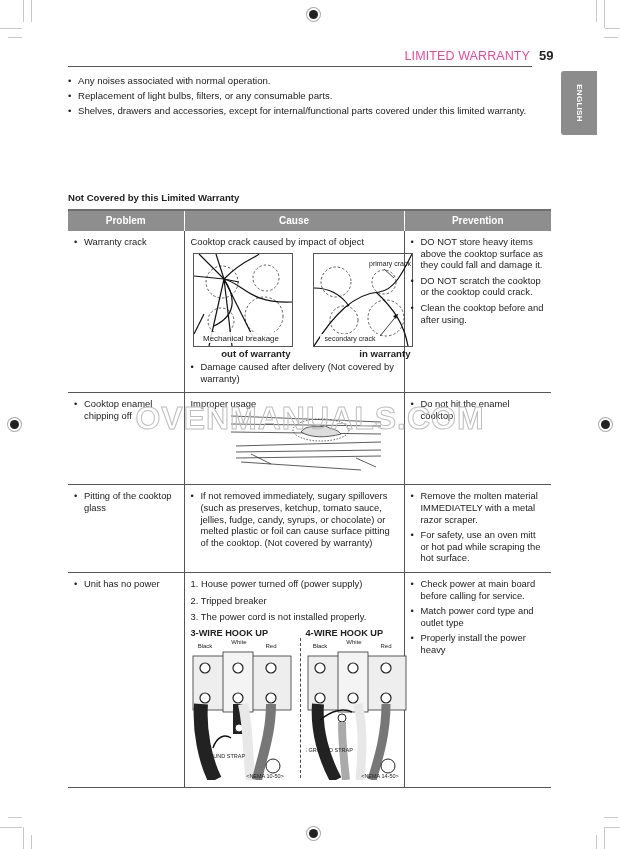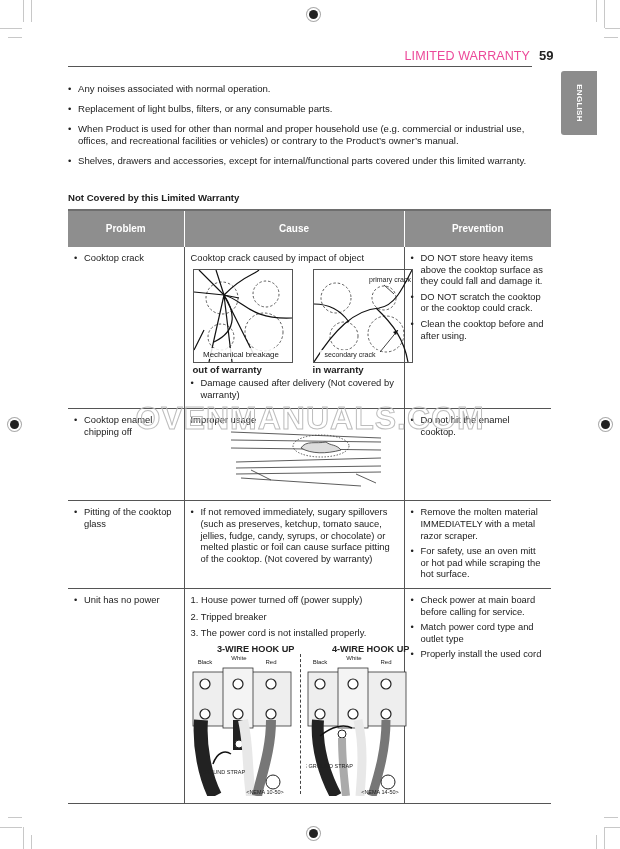--- a/index.html
+++ b/index.html
@@ -5,38 +5,38 @@
   html,body{margin:0;padding:0;background:#fff;}
   body{width:620px;height:849px;position:relative;overflow:hidden;font-family:"Liberation Sans",sans-serif;color:#222;}
   .crop{position:absolute;background:#c8c8c8;}
   .reg{position:absolute;width:9px;height:9px;border-radius:50%;background:#222;box-shadow:0 0 0 2px #fff,0 0 0 3px #aaa;}
   .hdr-title{position:absolute;right:90px;top:49px;font-size:12.5px;color:#ec4899;letter-spacing:0.1px;}
   .hdr-num{position:absolute;left:539px;top:48px;font-size:13px;font-weight:bold;color:#222;text-align:center;}
   .hdr-line{position:absolute;left:68px;top:66px;width:464px;height:1px;background:#555;}
   .lang-tab{position:absolute;left:561px;top:71px;width:36px;height:64px;background:#8c8c8c;border-radius:3px 0 0 3px;}
   .lang-tab span{position:absolute;left:50%;top:50%;transform:translate(-50%,-50%) rotate(90deg);color:#fff;font-size:8px;font-weight:bold;letter-spacing:0.3px;white-space:nowrap;}
   ul.bullets{position:absolute;left:68px;top:75px;width:480px;margin:0;padding:0;list-style:none;font-size:9.6px;line-height:12px;}
-  ul.bullets li{position:relative;padding-left:10px;margin-bottom:3px;margin-top:8px;}
+  ul.bullets li{position:relative;padding-left:10px;margin-bottom:3px;}
   ul.bullets li::before{content:"•";position:absolute;left:0;top:0;}
   .section-title{position:absolute;left:68px;top:192px;font-size:9.6px;font-weight:bold;}
   table.warranty{position:absolute;left:68px;top:209px;width:483px;border-collapse:collapse;font-size:9.4px;line-height:11.6px;table-layout:fixed;}
-  table.warranty th{background:#8e8e8e;color:#fff;font-weight:bold;font-size:10px;height:20px;padding:8px;border-left:1px solid #fff;border-top:2px solid #6e6e6e;}
+  table.warranty th{background:#8e8e8e;color:#fff;font-weight:bold;font-size:10px;height:20px;padding:0;border-left:1px solid #fff;border-top:2px solid #6e6e6e;}
   table.warranty th:first-child{border-left:none;}
   table.warranty td{vertical-align:top;padding:5px 6px 4px 6px;border-left:1px solid #555;border-bottom:1px solid #555;}
   table.warranty td:first-child{border-left:none;}
   .bl{position:relative;padding-left:10px;margin:0 0 4px 0;}
   .bl::before{content:"•";position:absolute;left:0;top:0;}
   .nl{margin:0 0 5px 0;}
   .fig-row{display:flex;gap:22px;margin:5px 0 2px 2px;}
   .fig{width:98px;}
   .fig svg{display:block;border:1px solid #555;}
-  .fig-cap{text-align:left;font-weight:bold;font-size:9.6px;margin-top:1px;}
+  .fig-cap{text-align:right;font-weight:bold;font-size:9.6px;margin-top:1px;}
   .watermark{position:absolute;left:0;top:400px;width:620px;text-align:center;font-size:32px;font-weight:bold;color:transparent;-webkit-text-stroke:1px #bdbdbd;letter-spacing:1px;pointer-events:none;}
   .hookups{display:flex;margin:5px 0 0 0;position:relative;}
-  .hook{width:104px;text-align:right;}
+  .hook{width:104px;text-align:left;}
   .hook-title{font-weight:bold;font-size:9.2px;margin-bottom:1px;}
   .hook-sep{width:0;border-left:1px dashed #444;margin:10px 5px 0 5px;height:140px;}
 </style>
 </head>
 <body>
 
 <div class="crop" style="left:23px;top:0;width:1px;height:22px;"></div>
 <div class="crop" style="left:31px;top:0;width:1px;height:22px;"></div>
 <div class="crop" style="left:0;top:28px;width:22px;height:1px;"></div>
 <div class="crop" style="left:8px;top:37px;width:14px;height:1px;"></div>
@@ -61,21 +61,20 @@
 <div class="hdr-title">LIMITED WARRANTY</div>
 <div class="hdr-num">59</div>
 <div class="hdr-line"></div>
 <div class="lang-tab">
     <span>ENGLISH</span>
   </div>
 
 <ul class="bullets">
   <li>Any noises associated with normal operation.</li>
   <li>Replacement of light bulbs, filters, or any consumable parts.</li>
-  <li>When Product is used for other than normal and proper household use (e.g. commercial or industrial use, offices, and recreational facilities or vehicles) or contrary to the Product’s owner’s manual.</li>
   <li>Shelves, drawers and accessories, except for internal/functional parts covered under this limited warranty.</li>
 </ul>
 
 <div class="section-title">Not Covered by this Limited Warranty</div>
 
 <table class="warranty">
   <colgroup>
       <col style="width:116px">
       <col style="width:220px">
       <col style="width:147px">
@@ -84,21 +83,21 @@
     <tr>
       <th>Problem</th>
       <th>Cause</th>
       <th>Prevention</th>
     </tr>
   </thead>
   <tbody>
 
     <tr style="height:160px;">
       <td>
-          <div class="bl">Cooktop crack</div>
+          <div class="bl">Warranty crack</div>
         </td>
       <td>
         <div>Cooktop crack caused by impact of object</div>
         <div class="fig-row">
           <div class="fig">
             <svg width="98" height="92" viewBox="0 0 98 92">
               <g fill="none" stroke="#333" stroke-width="0.8" stroke-dasharray="2.5,2">
                 <circle cx="28" cy="28" r="16"></circle>
                   <circle cx="72" cy="24" r="13"></circle>
                 <circle cx="27" cy="67" r="13"></circle>
@@ -245,19 +244,19 @@
               <text x="12" y="112" font-size="5.5" text-anchor="middle" fill="#222" font-family="Liberation Sans, sans-serif">REMOVE GROUND STRAP</text>
               <circle cx="82" cy="126" r="7" fill="#fff" stroke="#222"></circle>
               <text x="74" y="138" font-size="5.5" text-anchor="middle" fill="#222" font-family="Liberation Sans, sans-serif">&lt;NEMA 14-50&gt;</text>
             </svg>
           </div>
         </div>
       </td>
       <td>
         <div class="bl">Check power at main board before calling for service.</div>
         <div class="bl">Match power cord type and outlet type</div>
-        <div class="bl">Properly install the used cord</div>
+        <div class="bl">Properly install the power heavy</div>
       </td>
     </tr>
   </tbody>
 </table>
 
 <div class="watermark">OVENMANUALS.COM</div>
 
 </body></html>

